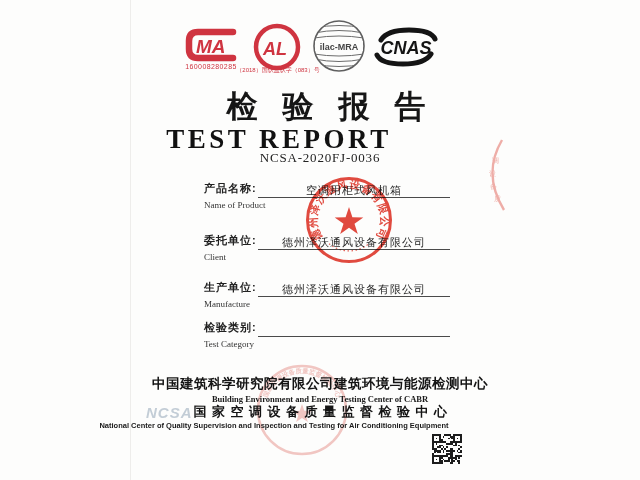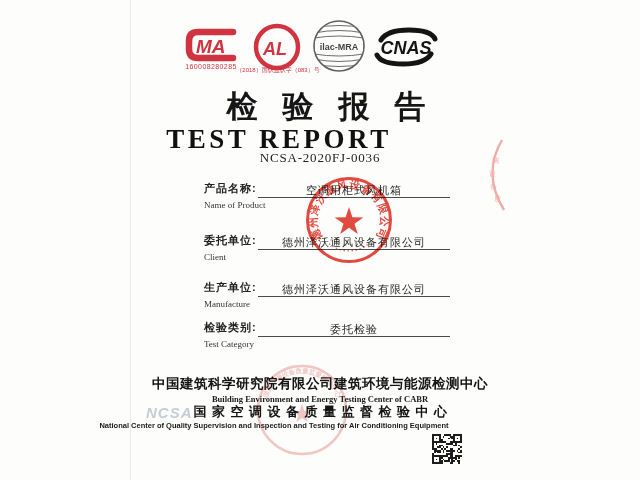--- a/index.html
+++ b/index.html
@@ -105,21 +105,20 @@
   <div class="abs f-value" style="top:235px">德州泽沃通风设备有限公司</div>
   <div class="abs f-line" style="top:249px"></div>
   <div class="abs f-en" style="top:252px">Client</div>
 
   <div class="abs f-label" style="top:280px">生产单位:</div>
   <div class="abs f-value" style="top:282px">德州泽沃通风设备有限公司</div>
   <div class="abs f-line" style="top:296px"></div>
   <div class="abs f-en" style="top:299px">Manufacture</div>
 
   <div class="abs f-label" style="top:320px">检验类别:</div>
-  <div class="abs f-value" style="top:322px">委托检验</div>
   <div class="abs f-line" style="top:336px"></div>
   <div class="abs f-en" style="top:339px">Test Category</div>
 
   <svg class="abs stamp-main" width="90" height="90" viewBox="0 0 90 90">
     <circle cx="45" cy="45" r="41.5" fill="none" stroke="#e03c30" stroke-width="3"></circle>
     <defs>
       <path id="sealArc" d="M18.8 63.4 A32 32 0 1 1 71.2 63.4" fill="none"></path>
     </defs>
     <text font-size="10.5" font-weight="bold" fill="#e03c30" letter-spacing="1" font-family="Liberation Sans, sans-serif">
       <textPath href="#sealArc" startOffset="50%" text-anchor="middle">德州泽沃通风设备有限公司</textPath>

